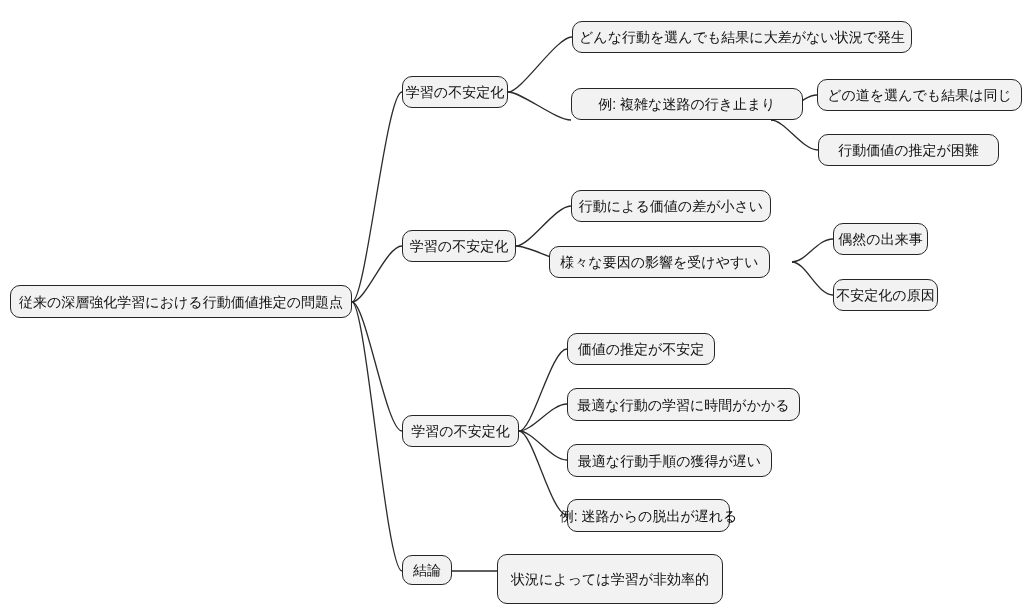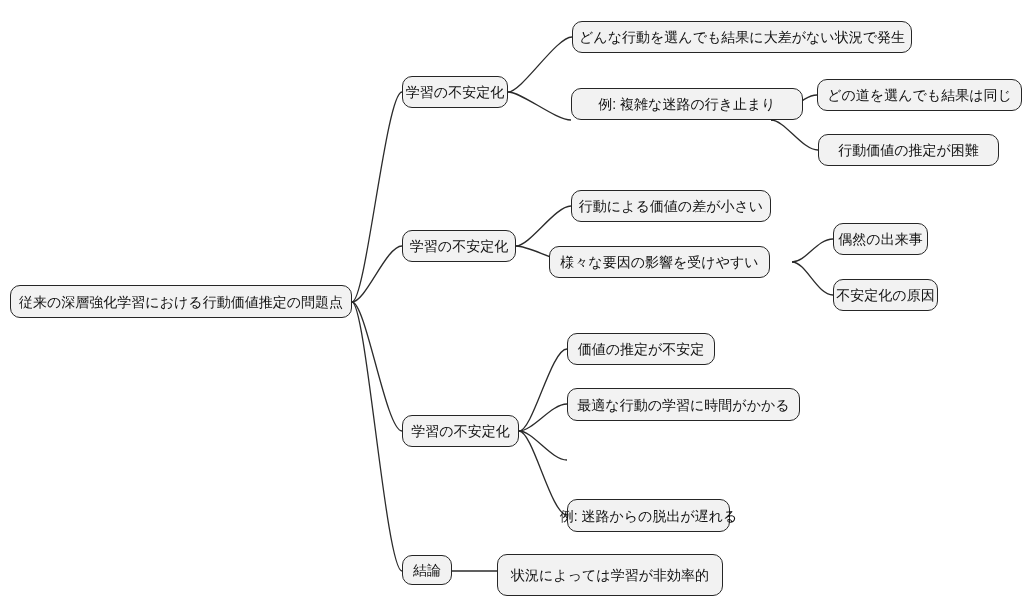--- a/index.html
+++ b/index.html
@@ -91,20 +91,21 @@
   <div class="node" style="left:833px; top:223px; width:95px;  height:32px">偶然の出来事</div>
 
   <div class="node" style="left:833px; top:279px; width:105px; height:32px">不安定化の原因</div>
 
   <div class="node" style="left:402px; top:415px; width:117px; height:32px">学習の不安定化</div>
 
   <div class="node" style="left:567px; top:388px; width:233px; height:33px">最適な行動の学習に時間がかかる</div>
 
   <div class="node" style="left:567px; top:333px; width:148px; height:32px">価値の推定が不安定</div>
 
+  <div class="node" style="left:567px; top:444px; width:205px; height:33px">最適な行動手順の獲得が遅い</div>
 
   <div class="node" style="left:567px; top:499px; width:163px; height:33px">例: 迷路からの脱出が遅れる</div>
 
   <div class="node" style="left:402px; top:555px; width:50px;  height:30px">結論</div>
 
-  <div class="node" style="left:497px; top:554px; width:226px; height:42px">状況によっては学習が非効率的</div>
+  <div class="node" style="left:497px; top:554px; width:226px; height:50px">状況によっては学習が非効率的</div>
 
 </div>
 
 </body></html>

